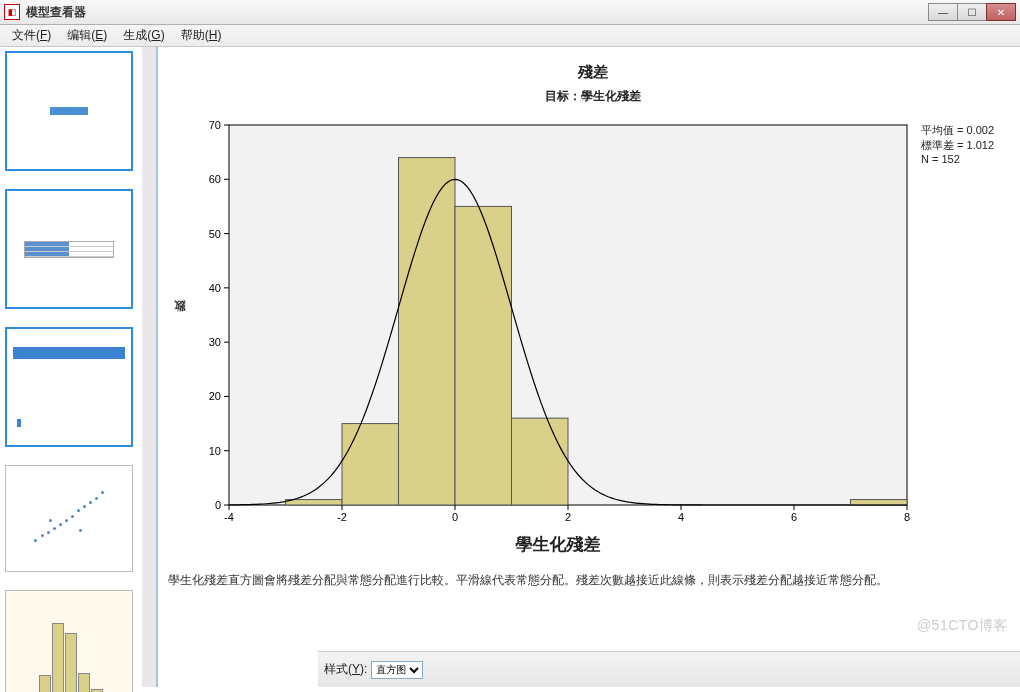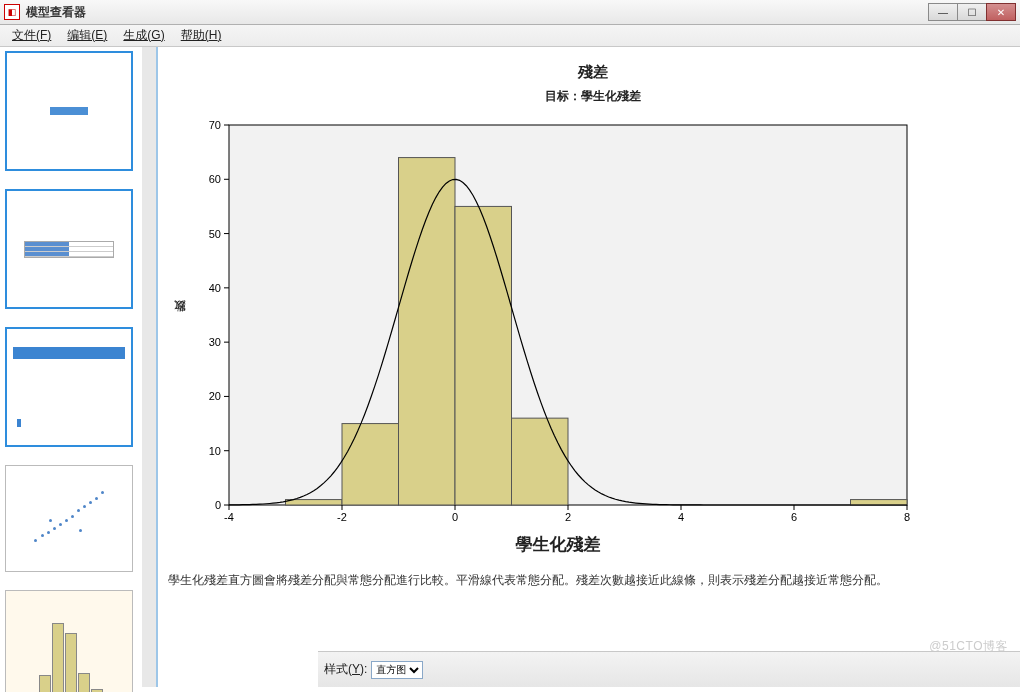--- a/index.html
+++ b/index.html
@@ -48,21 +48,20 @@
     background: linear-gradient(#f5f5f5,#ececec);
     border-bottom: 1px solid #c8c8c8;
     display:flex;
     align-items:center;
     padding: 0 4px;
   }
   .menu-item {
     padding: 2px 8px;
     color:#222;
     cursor: default;
-    text-decoration: underline;
   }
   .menu-item .accel { text-decoration: underline; }
   
   .body-row {
     display:flex;
     height: 640px;
   }
   .sidebar {
     width: 158px;
     background:#fff;
@@ -158,23 +157,23 @@
     margin-top:6px;
   }
   .caption {
     margin-top: 16px;
     font-size: 12px;
     color:#333;
     padding-right:12px;
   }
   .watermark {
     position:absolute;
-    right:12px; bottom:32px;
+    right:12px; bottom:52px;
     color:#ccc;
-    font-size:12px;
+    font-size:14px;
     letter-spacing:0.5px;
     pointer-events:none;
   }
   
   .stylebar {
     position:absolute;
     left:160px; bottom:0;
     height:36px;
     display:flex;
     align-items:center;
@@ -314,20 +313,25 @@
               <text x="373" y="404" text-anchor="middle" font-size="11" fill="#000">2</text>
               <line x1="486" x2="486" y1="388" y2="393" stroke="#000"></line>
               <text x="486" y="404" text-anchor="middle" font-size="11" fill="#000">4</text>
               <line x1="599" x2="599" y1="388" y2="393" stroke="#000"></line>
               <text x="599" y="404" text-anchor="middle" font-size="11" fill="#000">6</text>
               <line x1="712" x2="712" y1="388" y2="393" stroke="#000"></line>
               <text x="712" y="404" text-anchor="middle" font-size="11" fill="#000">8</text>
             </svg>
         </div>
 
+        <div class="side-stats">
+          <div><span>平均值 = </span><span>0.002</span></div>
+          <div><span>標準差 = </span><span>1.012</span></div>
+          <div><span>N = </span><span>152</span></div>
+        </div>
       </div>
 
       <div class="plot-xlabel" style="width:720px;margin-left:30px;">學生化殘差</div>
 
       <div class="caption">學生化殘差直方圖會將殘差分配與常態分配進行比較。平滑線代表常態分配。殘差次數越接近此線條，則表示殘差分配越接近常態分配。</div>
     </div>
 
     <div class="watermark">@51CTO博客</div>
 
     <div class="stylebar">

